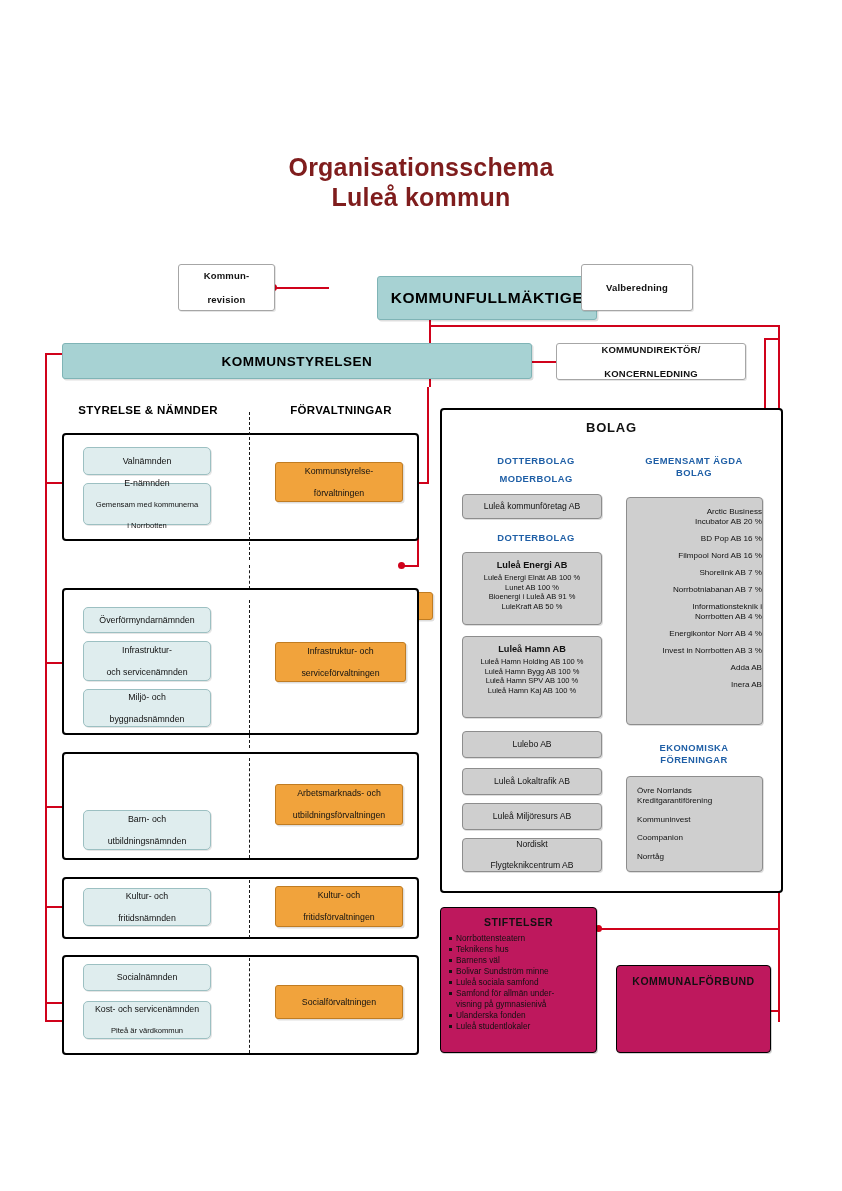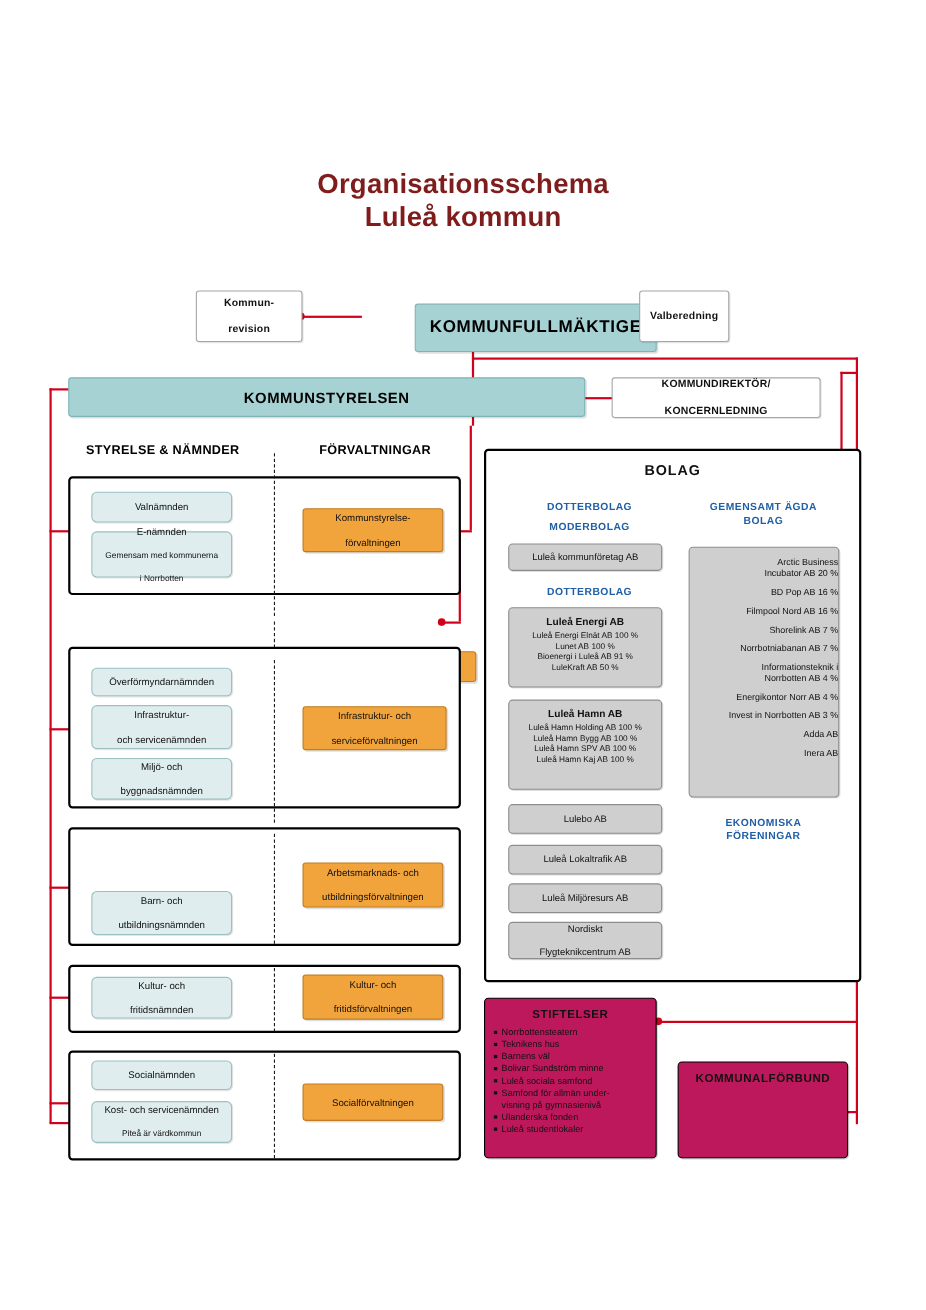--- a/index.html
+++ b/index.html
@@ -160,21 +160,21 @@
     <span>
       <span>Kommun-</span><br>
       <span>revision</span>
     </span>
   </div>
 
   <div class="abs box teal-hd" style="left:329px;top:276px;width:220px;height:44px;margin-left:48px;">
     <span>KOMMUNFULLMÄKTIGE</span>
   </div>
 
-  <div class="abs box white-box" style="left:581px;top:264px;width:82px;height:47px;">
+  <div class="abs box white-box" style="left:581px;top:264px;width:112px;height:47px;">
     <span>Valberedning</span>
   </div>
 
   <div class="abs box teal-hd small" style="left:62px;top:343px;width:470px;height:36px;">
     <span>KOMMUNSTYRELSEN</span>
   </div>
 
   <div class="abs box white-box" style="left:556px;top:343px;width:190px;height:37px;">
     <span>
       <span>KOMMUNDIREKTÖR/</span><br>
@@ -354,20 +354,29 @@
       <div class="li">Adda AB</div>
       <div class="li">Inera AB</div>
     </div>
   </div>
 
   <div class="abs sec-hd" style="left:620px;top:742px;width:148px;">
     <span>EKONOMISKA</span><br>
     <span>FÖRENINGAR</span>
   </div>
 
+  <div class="abs grey" style="left:626px;top:776px;width:137px;height:96px;">
+    <div class="ekon">
+      <div class="li" style="white-space:pre-line;">Övre Norrlands
+Kreditgarantiförening</div>
+      <div class="li">Kommuninvest</div>
+      <div class="li">Coompanion</div>
+      <div class="li">Norrtåg</div>
+    </div>
+  </div>
 
   <div class="abs plain-frame" style="left:440px;top:907px;width:157px;height:146px;">
     <div class="bl-title" style="margin-top:8px;">STIFTELSER</div>
     <ul class="bl-list">
       <li>Norrbottensteatern</li>
       <li>Teknikens hus</li>
       <li>Barnens väl</li>
       <li>Bolivar Sundström minne</li>
       <li>Luleå sociala samfond</li>
       <li style="white-space:pre-line;">Samfond för allmän under-

